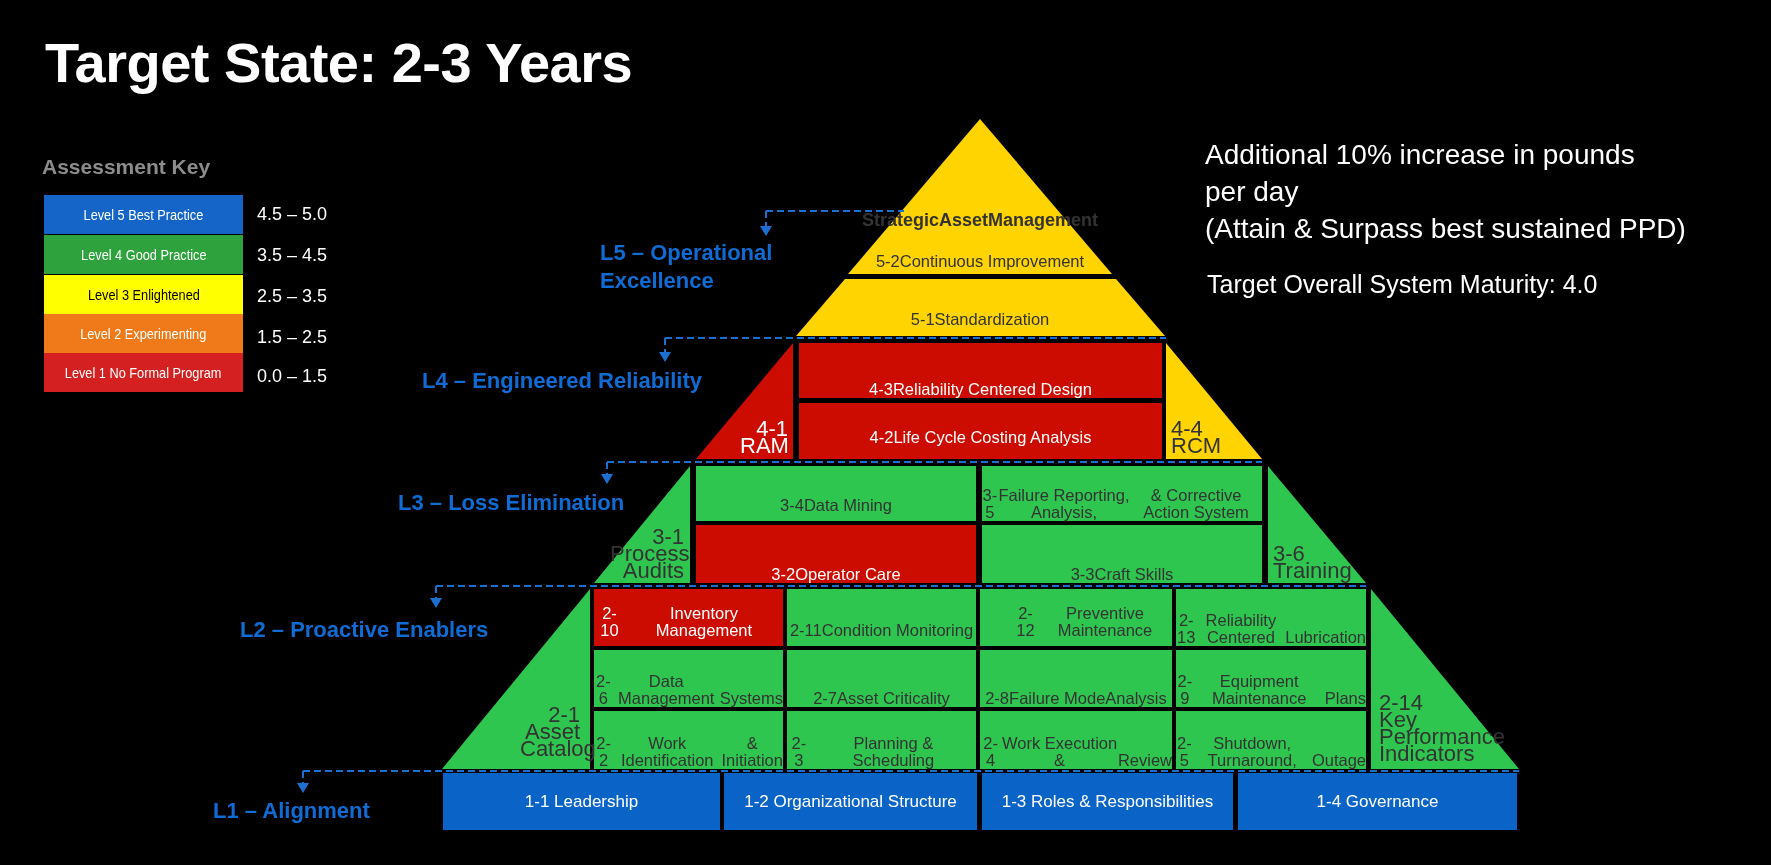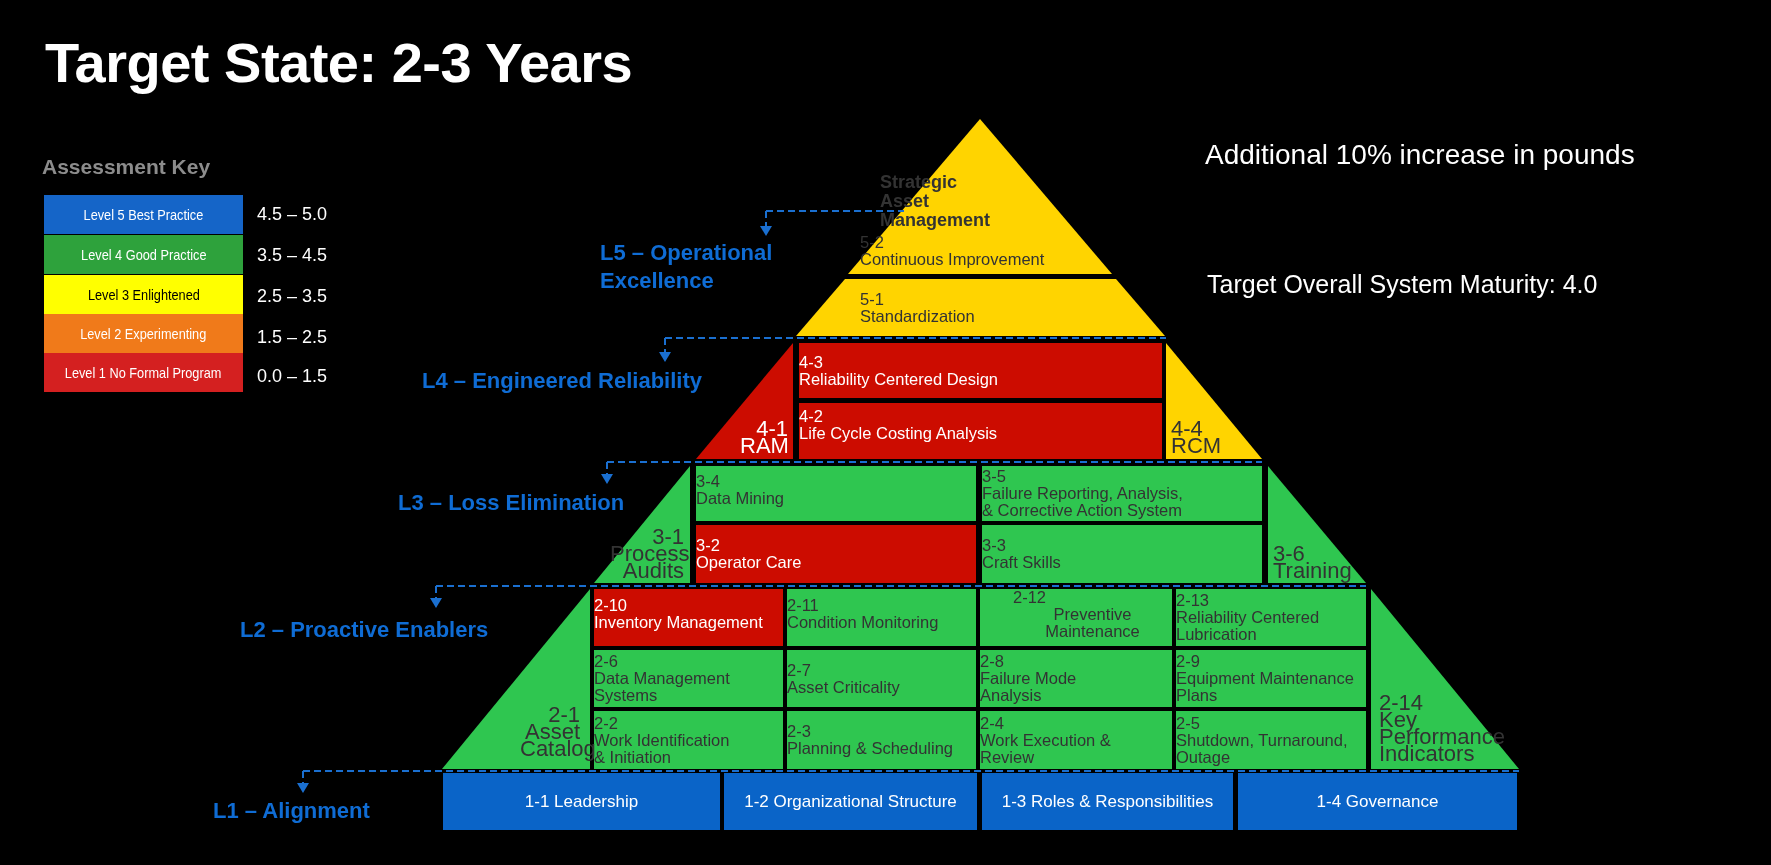--- a/index.html
+++ b/index.html
@@ -7,21 +7,21 @@
   .abs { position:absolute; }
   .title { left:45px; top:30px; font-size:56px; font-weight:bold; color:#fff; white-space:nowrap; letter-spacing:-0.5px; }
   .key-title { left:42px; top:155px; font-size:21px; font-weight:bold; color:#8c8c8c; }
   .key-row { left:44px; width:199px; height:39px; display:flex; align-items:center; justify-content:center; font-family:"Liberation Sans", sans-serif; font-size:15px; transform-origin:center; }
   .key-row span { display:inline-block; transform:scaleX(0.85); white-space:nowrap; }
   .key-range { left:257px; font-size:18px; color:#fff; white-space:nowrap; }
   .goal { left:1205px; top:136px; font-size:28px; color:#fff; line-height:37px; white-space:nowrap; }
   .maturity { left:1207px; top:270px; font-size:25px; color:#fff; white-space:nowrap; }
   .lvl-label { font-size:22px; font-weight:bold; color:#0f6cd4; white-space:nowrap; line-height:28px; }
   svg.pyr { position:absolute; left:0; top:0; }
-  .cell { position:absolute; display:flex; flex-direction:column; align-items:flex-start; justify-content:center; text-align:center; font-size:16.5px; line-height:17px; color:#333; box-sizing:border-box; }
+  .cell { position:absolute; display:flex; align-items:flex-end; justify-content:center; text-align:center; font-size:16.5px; line-height:17px; color:#333; box-sizing:border-box; }
   .cell.white { color:#fff; }
   .tri-text { position:absolute; font-size:22px; line-height:17px; color:#333; white-space:nowrap; }
   .tri-text.white { color:#fff; }
   .tri-text.right { text-align:right; }
   .l1 { position:absolute; top:773px; height:57px; background:#0a64c8; color:#fff; display:flex; align-items:center; justify-content:center; font-size:17px; white-space:nowrap; }
   .sam { font-weight:bold; font-size:18px; line-height:19px; color:#333; }
 </style>
 </head>
 <body>
 
@@ -44,20 +44,22 @@
     <span>Level 1 No Formal Program</span>
   </div>
 <div class="abs key-range" style="top:204px;">4.5 – 5.0</div>
 <div class="abs key-range" style="top:245px;">3.5 – 4.5</div>
 <div class="abs key-range" style="top:286px;">2.5 – 3.5</div>
 <div class="abs key-range" style="top:327px;">1.5 – 2.5</div>
 <div class="abs key-range" style="top:366px;">0.0 – 1.5</div>
 
 <div class="abs goal">
   <div>Additional 10% increase in pounds</div>
+  <div>per day</div>
+  <div>(Attain &amp; Surpass best sustained PPD)</div>
 </div>
 <div class="abs maturity">Target Overall System Maturity: 4.0</div>
 
 <svg class="pyr" width="1771" height="865">
 
   <polygon points="980,119 1112,274 848,274" fill="#ffd400"></polygon>
   <polygon points="845,279 1116,279 1165,336 796,336" fill="#ffd400"></polygon>
 
   <polygon points="793,343 793,459 696,459" fill="#cc0c00"></polygon>
   <rect x="799" y="343" width="363" height="55" fill="#cc0c00"></rect>

